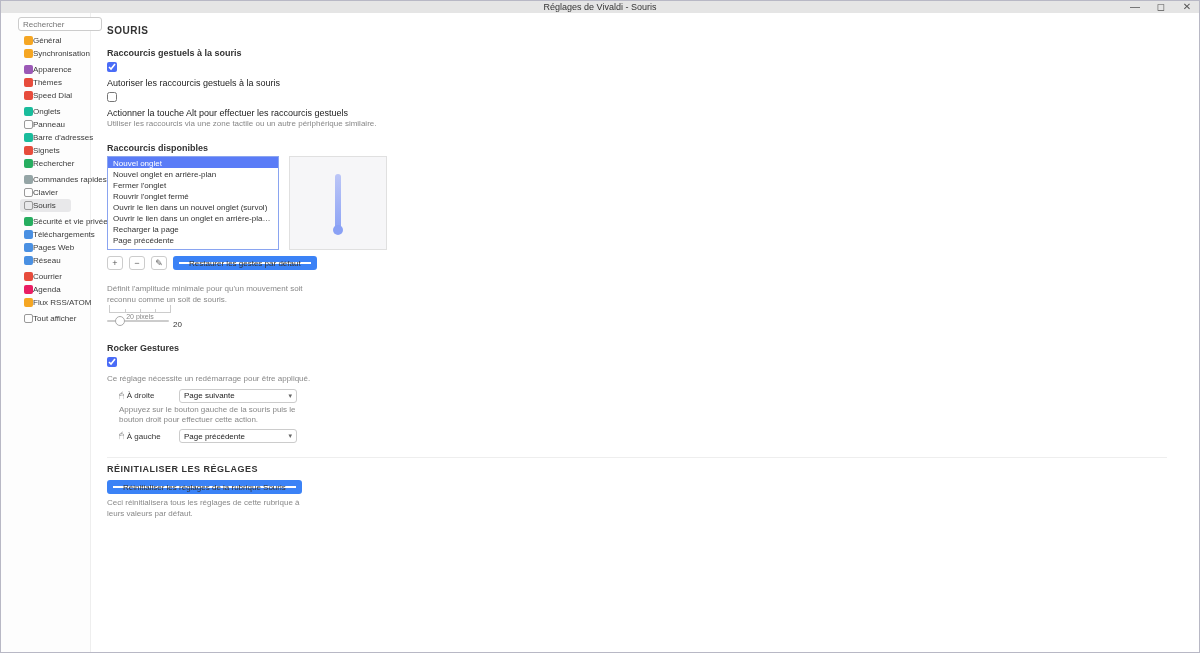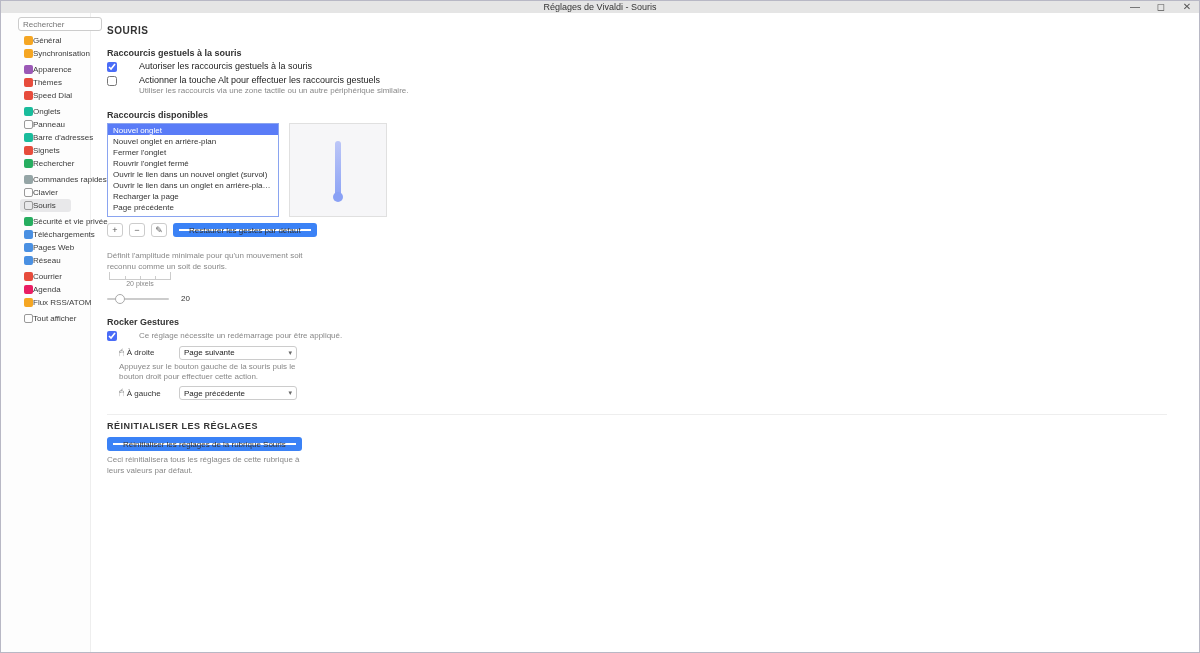--- a/index.html
+++ b/index.html
@@ -16,21 +16,21 @@
 .nav-item { display: flex; align-items: center; height: 13px; padding: 0 4px; cursor: pointer; border-radius: 3px; margin: 0 2px; }
 .nav-item.active { background: #e8e8ea; }
 .nav-label { font-size: 8px; color: #3a3a3a; white-space: nowrap; }
 .nav-icon { width: 9px; height: 9px; flex-shrink: 0; display: inline-block; }
 
 .content { flex: 1; padding: 8px 16px; overflow-y: auto; }
 .page-title { font-size: 10px; font-weight: 700; letter-spacing: 0.5px; color: #333; margin: 4px 0 12px; }
 .section-title { font-size: 9px; font-weight: 700; color: #333; margin-bottom: 3px; }
 .section { margin-bottom: 14px; max-width: 400px; }
 
-.checkrow { display: flex; align-items: flex-start; gap: 22px; margin-bottom: 3px; }
+.checkrow { display: flex; align-items: flex-start; gap: 6px; margin-bottom: 3px; flex-direction: column; }
 .checkrow input[type="checkbox"] { width: 10px; height: 10px; margin-top: 1px; accent-color: #4a6cf7; }
 .checkrow .row-body { flex: 1; }
 .check-label { font-size: 9px; color: #222; }
 .check-desc { font-size: 8px; color: #888; line-height: 1.3; margin-top: 1px; max-width: 280px; }
 
 .shortcuts-wrap { display: flex; gap: 10px; }
 .listbox { width: 172px; height: 94px; border: 1px solid #8aa4f0; background: #fff; overflow-y: scroll; font-size: 8px; }
 .listbox::-webkit-scrollbar { width: 10px; }
 .listbox::-webkit-scrollbar-track { background: #f0f0f0; }
 .listbox::-webkit-scrollbar-thumb { background: #c0c0c0; }
@@ -42,21 +42,21 @@
 .gesture-dot { position: absolute; left: 50%; bottom: 16%; width: 10px; height: 10px; background: #8aa1f5; border-radius: 50%; transform: translateX(-50%); }
 
 .btn-row { display: flex; gap: 6px; margin-top: 6px; align-items: center; }
 .tiny-btn { width: 16px; height: 14px; border: 1px solid #ccc; border-radius: 3px; background: #fff; font-size: 9px; display: flex; align-items: center; justify-content: center; cursor: pointer; color: #555; }
 .btn { height: 14px; padding: 0 10px; border: 6px solid #3b82f6; border-radius: 3px; background: #fff; font-size: 8px; display: flex; align-items: center; cursor: pointer; color: #333; }
 
 .slider-wrap { width: 160px; }
 .slider-ruler { width: 62px; height: 8px; border-bottom: 1px solid #ccc; border-left: 1px solid #ccc; border-right: 1px solid #ccc; margin-left: 2px; position: relative; }
 .slider-tick { position: absolute; width: 1px; height: 4px; background: #ccc; top: 4px; }
 .slider-label { font-size: 7px; color: #888; text-align: center; width: 62px; margin-left: 2px; }
-.slider-row { display: flex; align-items: center; gap: 12px; margin-top: 7px; }
+.slider-row { display: flex; align-items: flex-start; gap: 4px; margin-top: 0; }
 .slider { -webkit-appearance: none; width: 62px; height: 2px; background: #ccc; border-radius: 2px; }
 .slider::-webkit-slider-thumb { -webkit-appearance: none; width: 10px; height: 10px; background: #fff; border: 1px solid #aaa; border-radius: 50%; cursor: pointer; }
 .slider-val { font-size: 8px; color: #333; }
 
 .rocker-row { display: flex; gap: 8px; align-items: center; margin: 4px 0 2px 12px; }
 .rocker-label { display: flex; align-items: center; gap: 3px; font-size: 8px; color: #333; width: 52px; }
 .select { width: 118px; height: 14px; border: 1px solid #ccc; border-radius: 3px; background: #fff; font-size: 8px; padding: 0 4px; display: flex; align-items: center; justify-content: space-between; cursor: pointer; }
 .select-arrow { font-size: 7px; color: #666; }
 .rocker-desc { font-size: 8px; color: #888; margin-left: 12px; max-width: 200px; line-height: 1.3; margin-bottom: 4px; }
 .reset-desc { font-size: 8px; color: #888; margin-top: 4px; max-width: 200px; line-height: 1.3; }

